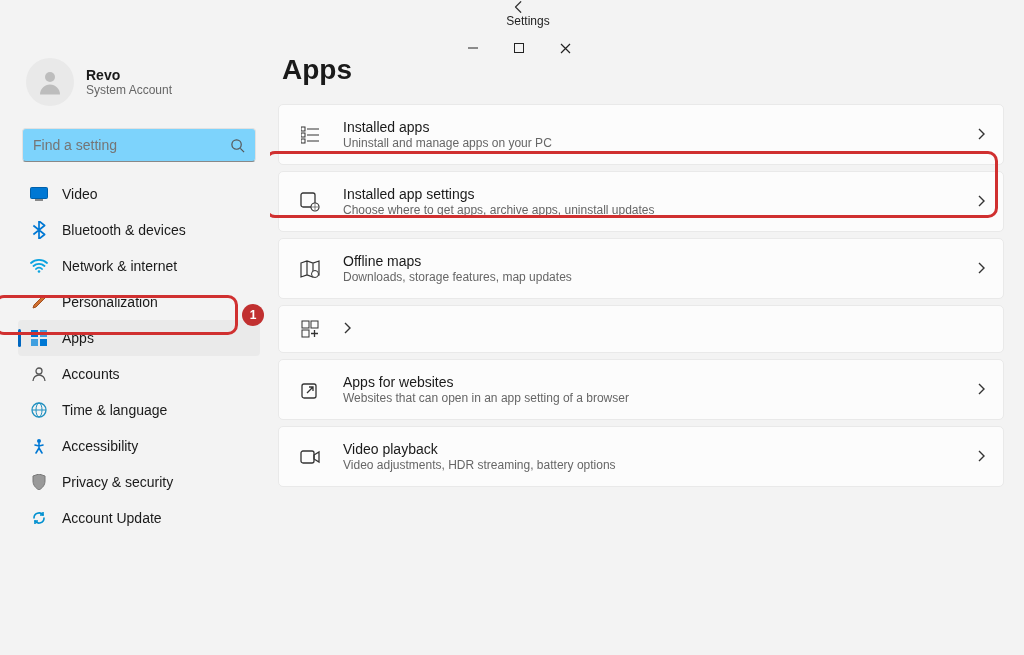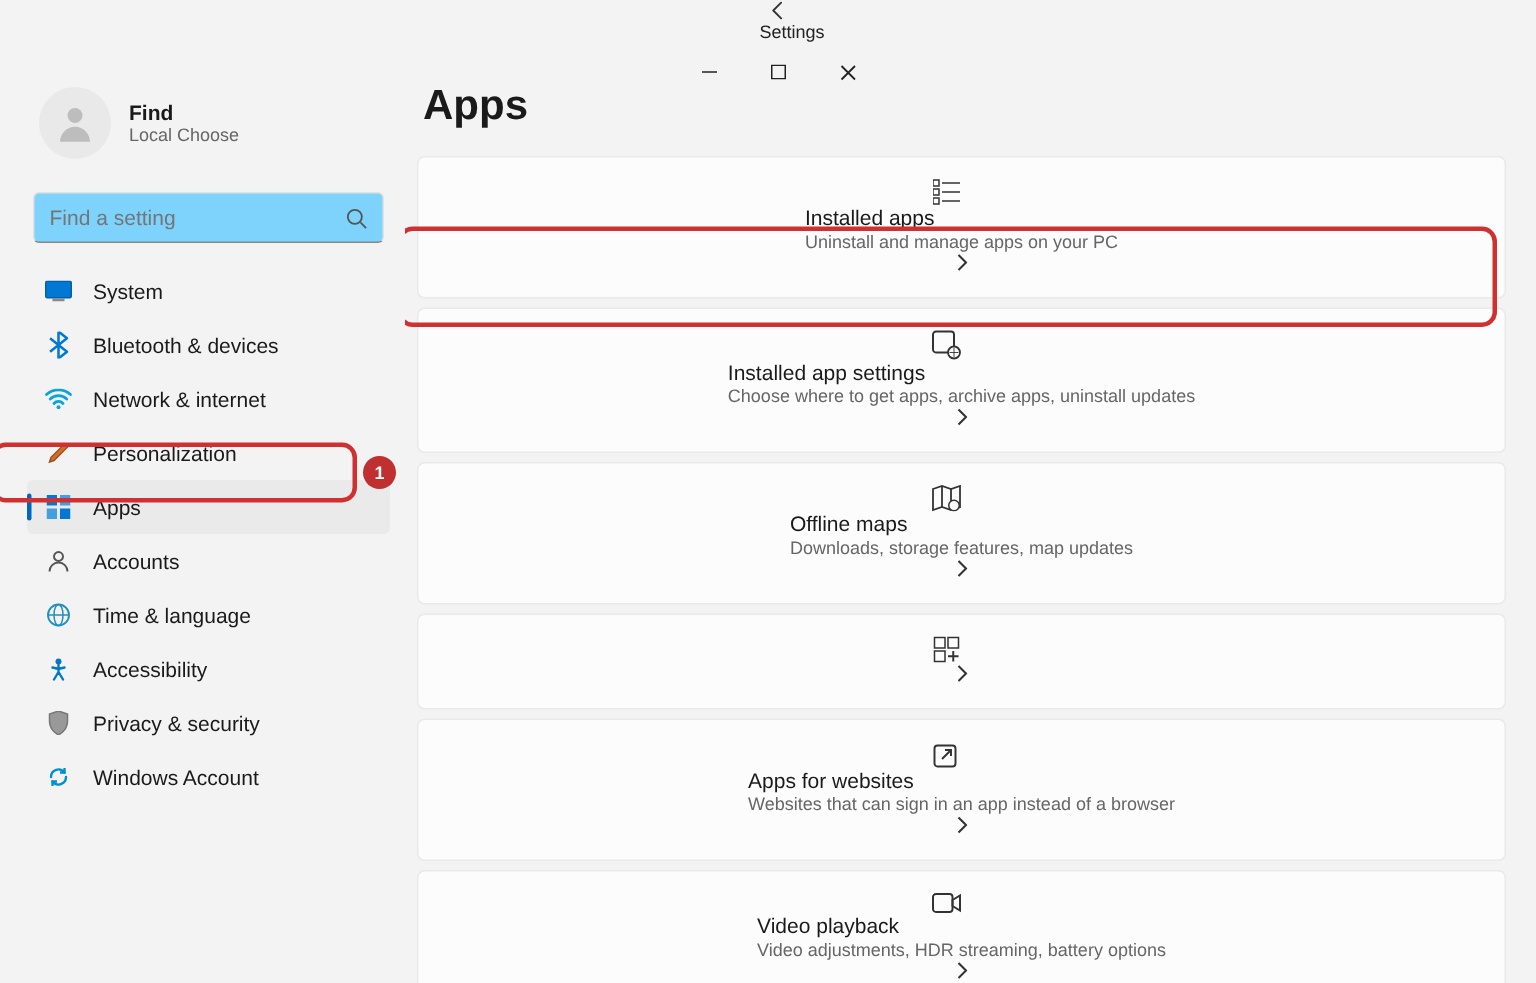--- a/index.html
+++ b/index.html
@@ -61,21 +61,21 @@
   .badge {
     position:absolute; width:22px; height:22px; border-radius:50%;
     background:#c13030; color:#fff; font-size:12px; font-weight:600;
     display:flex; align-items:center; justify-content:center;
   }
   .main { flex:1; padding: 8px 20px 0 8px; overflow:auto; }
   .page-title { font-size:28px; font-weight:600; margin: 6px 0 18px 4px; }
   .card {
     background:#fcfcfc; border:1px solid #e9e9e9; border-radius:5px;
     display:flex; align-items:center; padding:14px 18px; margin-bottom:6px;
-    cursor:pointer; position:relative;flex-direction:column;
+    cursor:pointer; position:relative;
   }
   .card .card-icon { width:26px; display:flex; align-items:center; justify-content:center; margin-right:20px; color:#333;}
   .card .card-text { flex:1; }
   .card .card-title { font-size:14px; color:#1a1a1a; }
   .card .card-sub { font-size:12px; color:#666; margin-top:1px;}
   .chevron { color:#444; }
   .sidebar-wrap { position:relative; }
 </style>
 </head>
 <body>
@@ -111,42 +111,42 @@
 
   <div class="sidebar sidebar-wrap">
     <div class="profile">
       <div class="avatar">
         <svg width="30" height="30" viewBox="0 0 24 24">
             <circle cx="12" cy="8" r="4" fill="#bdbdbd"></circle>
             <path d="M4 22c0-4.4 3.6-8 8-8s8 3.6 8 8" fill="#bdbdbd"></path>
           </svg>
       </div>
       <div class="profile-text">
-        <div class="name">Find</div>
-        <div class="subtitle">Local Choose</div>
+        <div class="name">Revo</div>
+        <div class="subtitle">System Account</div>
       </div>
     </div>
 
     <div class="search">
       <input type="text" placeholder="Find a setting" style="">
       <svg width="15" height="15" viewBox="0 0 16 16">
           <circle cx="7" cy="7" r="5" stroke="#555" stroke-width="1.3" fill="none"></circle>
           <line x1="11" y1="11" x2="15" y2="15" stroke="#555" stroke-width="1.3"></line>
         </svg>
     </div>
 
     <ul class="nav">
       <li class="nav-item">
         <span class="nav-icon">
             <svg width="18" height="14" viewBox="0 0 18 14">
               <rect x="0.5" y="0.5" width="17" height="11" rx="1" fill="#0078d4" stroke="#0060aa"></rect>
               <rect x="5" y="12" width="8" height="2" fill="#888"></rect>
             </svg>
           </span>
-        <span>System</span>
+        <span>Video</span>
       </li>
       <li class="nav-item">
         <span class="nav-icon">
             <svg width="14" height="18" viewBox="0 0 12 16">
               <path d="M6 0v16l5-4-5-4 5-4-5-4M1 4l10 8M1 12l10-8" stroke="#0078d4" stroke-width="1.5" fill="none" stroke-linejoin="round"></path>
             </svg>
           </span>
         <span>Bluetooth &amp; devices</span>
       </li>
       <li class="nav-item">
@@ -213,21 +213,21 @@
           </span>
         <span>Privacy &amp; security</span>
       </li>
       <li class="nav-item">
         <span class="nav-icon">
             <svg width="16" height="16" viewBox="0 0 16 16">
               <path d="M3 8a5 5 0 019-3M13 8a5 5 0 01-9 3" stroke="#0090d0" stroke-width="1.6" fill="none" stroke-linecap="round"></path>
               <path d="M12 2v3h-3M4 14v-3h3" stroke="#0090d0" stroke-width="1.6" fill="none"></path>
             </svg>
           </span>
-        <span>Windows Account</span>
+        <span>Account Update</span>
       </li>
     </ul>
 
     <div class="callout" style="left:-6px; top:255px; width:244px; height:40px;"></div>
     <div class="badge" style="left:242px; top:264px;">
         <span>1</span>
       </div>
   </div>
 
   <div class="main" style="position:relative;">
@@ -303,21 +303,21 @@
 
     <div class="card">
       <div class="card-icon">
           <svg width="18" height="18" viewBox="0 0 18 18">
             <rect x="1" y="3" width="14" height="14" rx="2" stroke="#333" fill="none" stroke-width="1.3"></rect>
             <path d="M6 12l6-6M8 6h4v4" stroke="#333" fill="none" stroke-width="1.3"></path>
           </svg>
         </div>
       <div class="card-text">
         <div class="card-title">Apps for websites</div>
-        <div class="card-sub">Websites that can sign in an app instead of a browser</div>
+        <div class="card-sub">Websites that can open in an app setting of a browser</div>
       </div>
       <div class="chevron"><svg width="8" height="12" viewBox="0 0 8 12">
             <path d="M2 1l5 5-5 5" stroke="#333" stroke-width="1.4" fill="none"></path>
           </svg></div>
     </div>
 
     <div class="card">
       <div class="card-icon">
           <svg width="20" height="14" viewBox="0 0 20 14">
             <rect x="1" y="1" width="13" height="12" rx="2" stroke="#333" fill="none" stroke-width="1.3"></rect>

